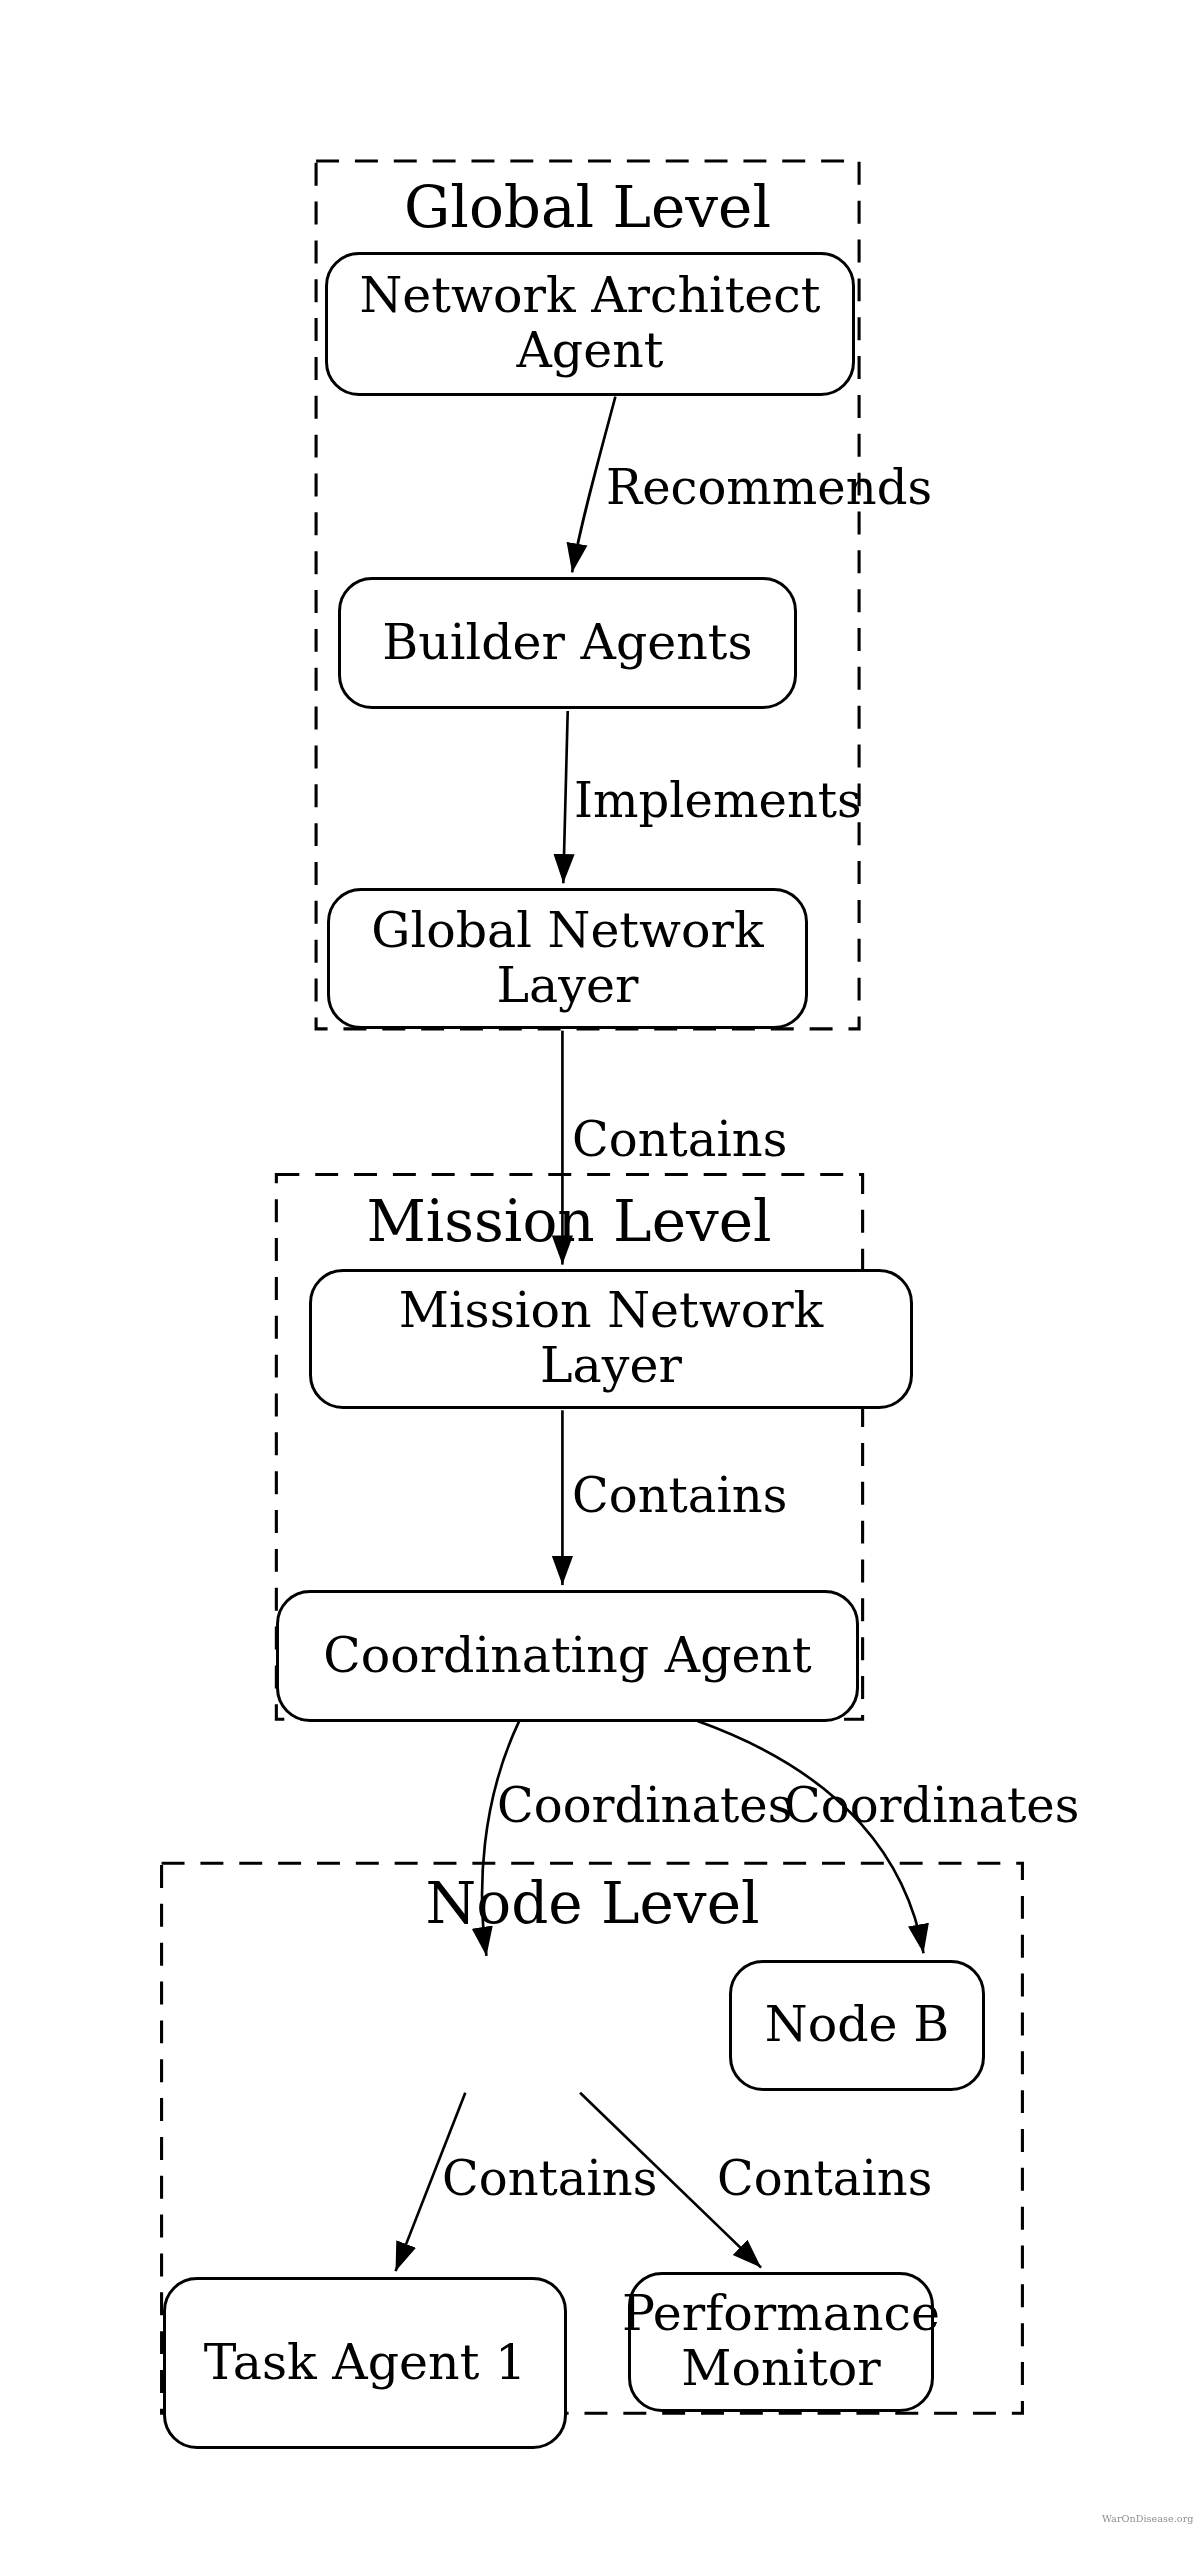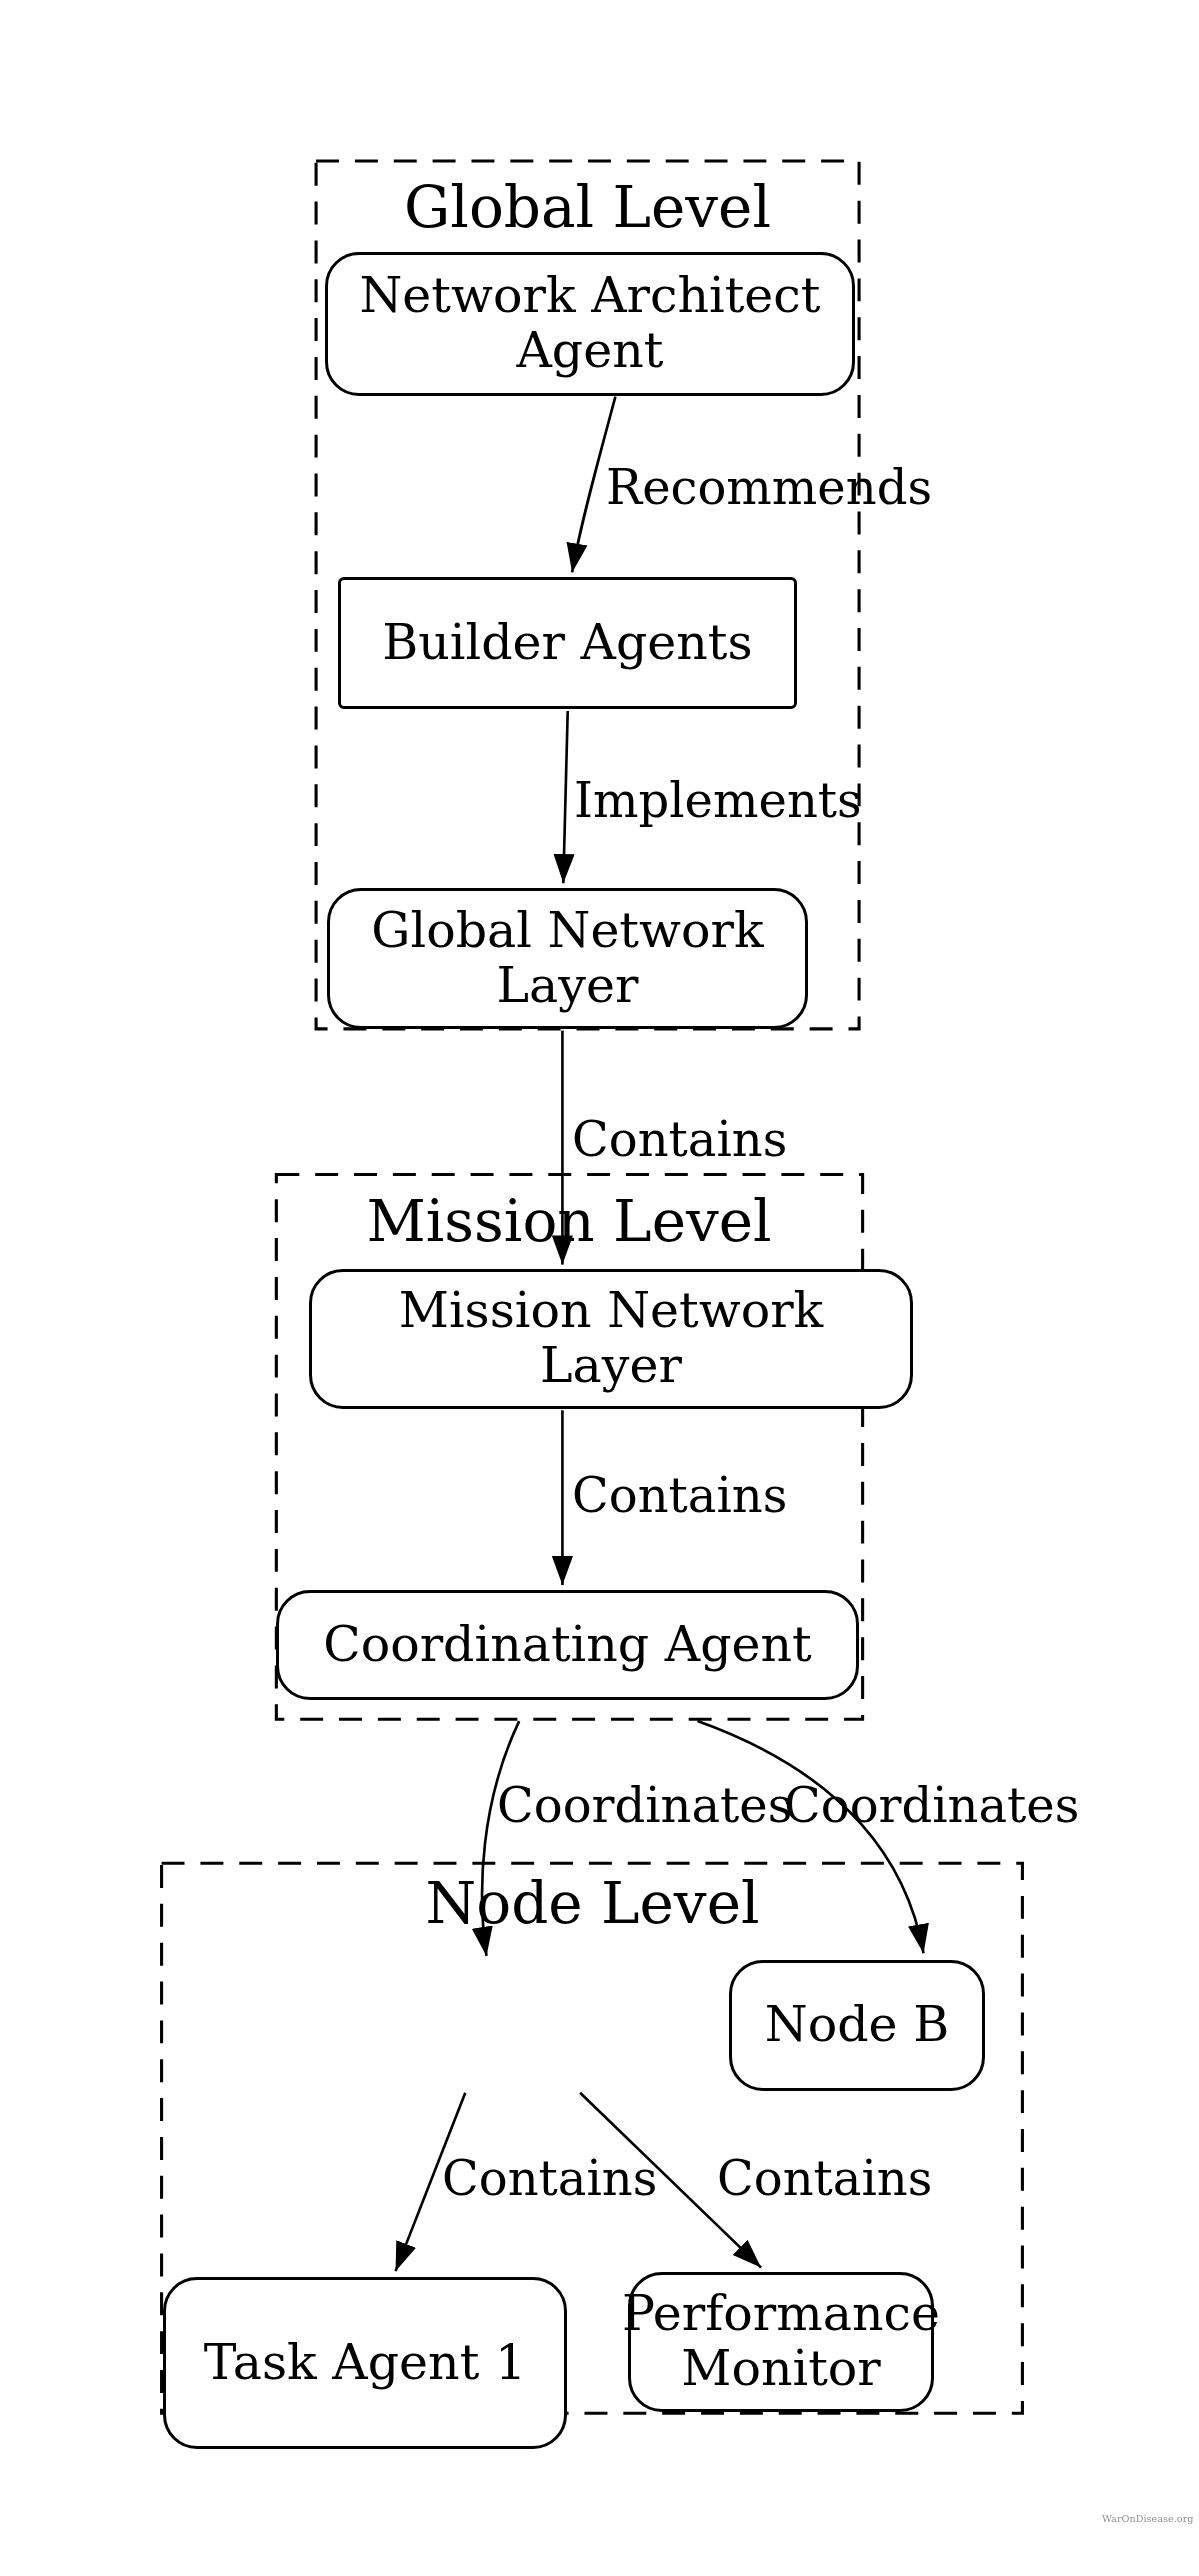--- a/index.html
+++ b/index.html
@@ -13,24 +13,24 @@
   .node,.edge-label,#watermark{z-index:3;}
   .node{
     position:absolute;box-sizing:border-box;background:#fff;
     border:3.5px solid #000;border-radius:34px;
     display:flex;align-items:center;justify-content:center;
     text-align:center;font-size:49px;line-height:1.12;white-space:pre-line;
   }
   .edge-label{position:absolute;font-size:48px;transform:translateY(-50%);white-space:nowrap;}
   
   #node-architect{left:325px;top:252px;width:530px;height:144px;}
-  #node-builder{left:338px;top:577px;width:459px;height:132px;border-radius:6px;}
+  #node-builder{left:338px;top:577px;width:459px;height:132px;}
   #node-global-layer{left:327px;top:888px;width:481px;height:141px;}
   #node-mission-layer{left:309px;top:1269px;width:604px;height:140px;}
-  #node-coordinating{left:276px;top:1590px;width:583px;height:110px;}
+  #node-coordinating{left:276px;top:1590px;width:583px;height:132px;}
   #node-a{left:366px;top:1960px;width:252px;height:131px;}
   #node-b{left:729px;top:1960px;width:256px;height:131px;}
   #node-task{left:163px;top:2277px;width:404px;height:172px;}
   #node-perf{left:628px;top:2272px;width:306px;height:140px;}
   
   #title-global{left:316px;top:173px;width:543px;}
   #title-mission{left:276px;top:1187px;width:586px;}
   #title-node{left:162px;top:1869px;width:861px;}
   
   #lbl-recommends{left:606px;top:487px;}

